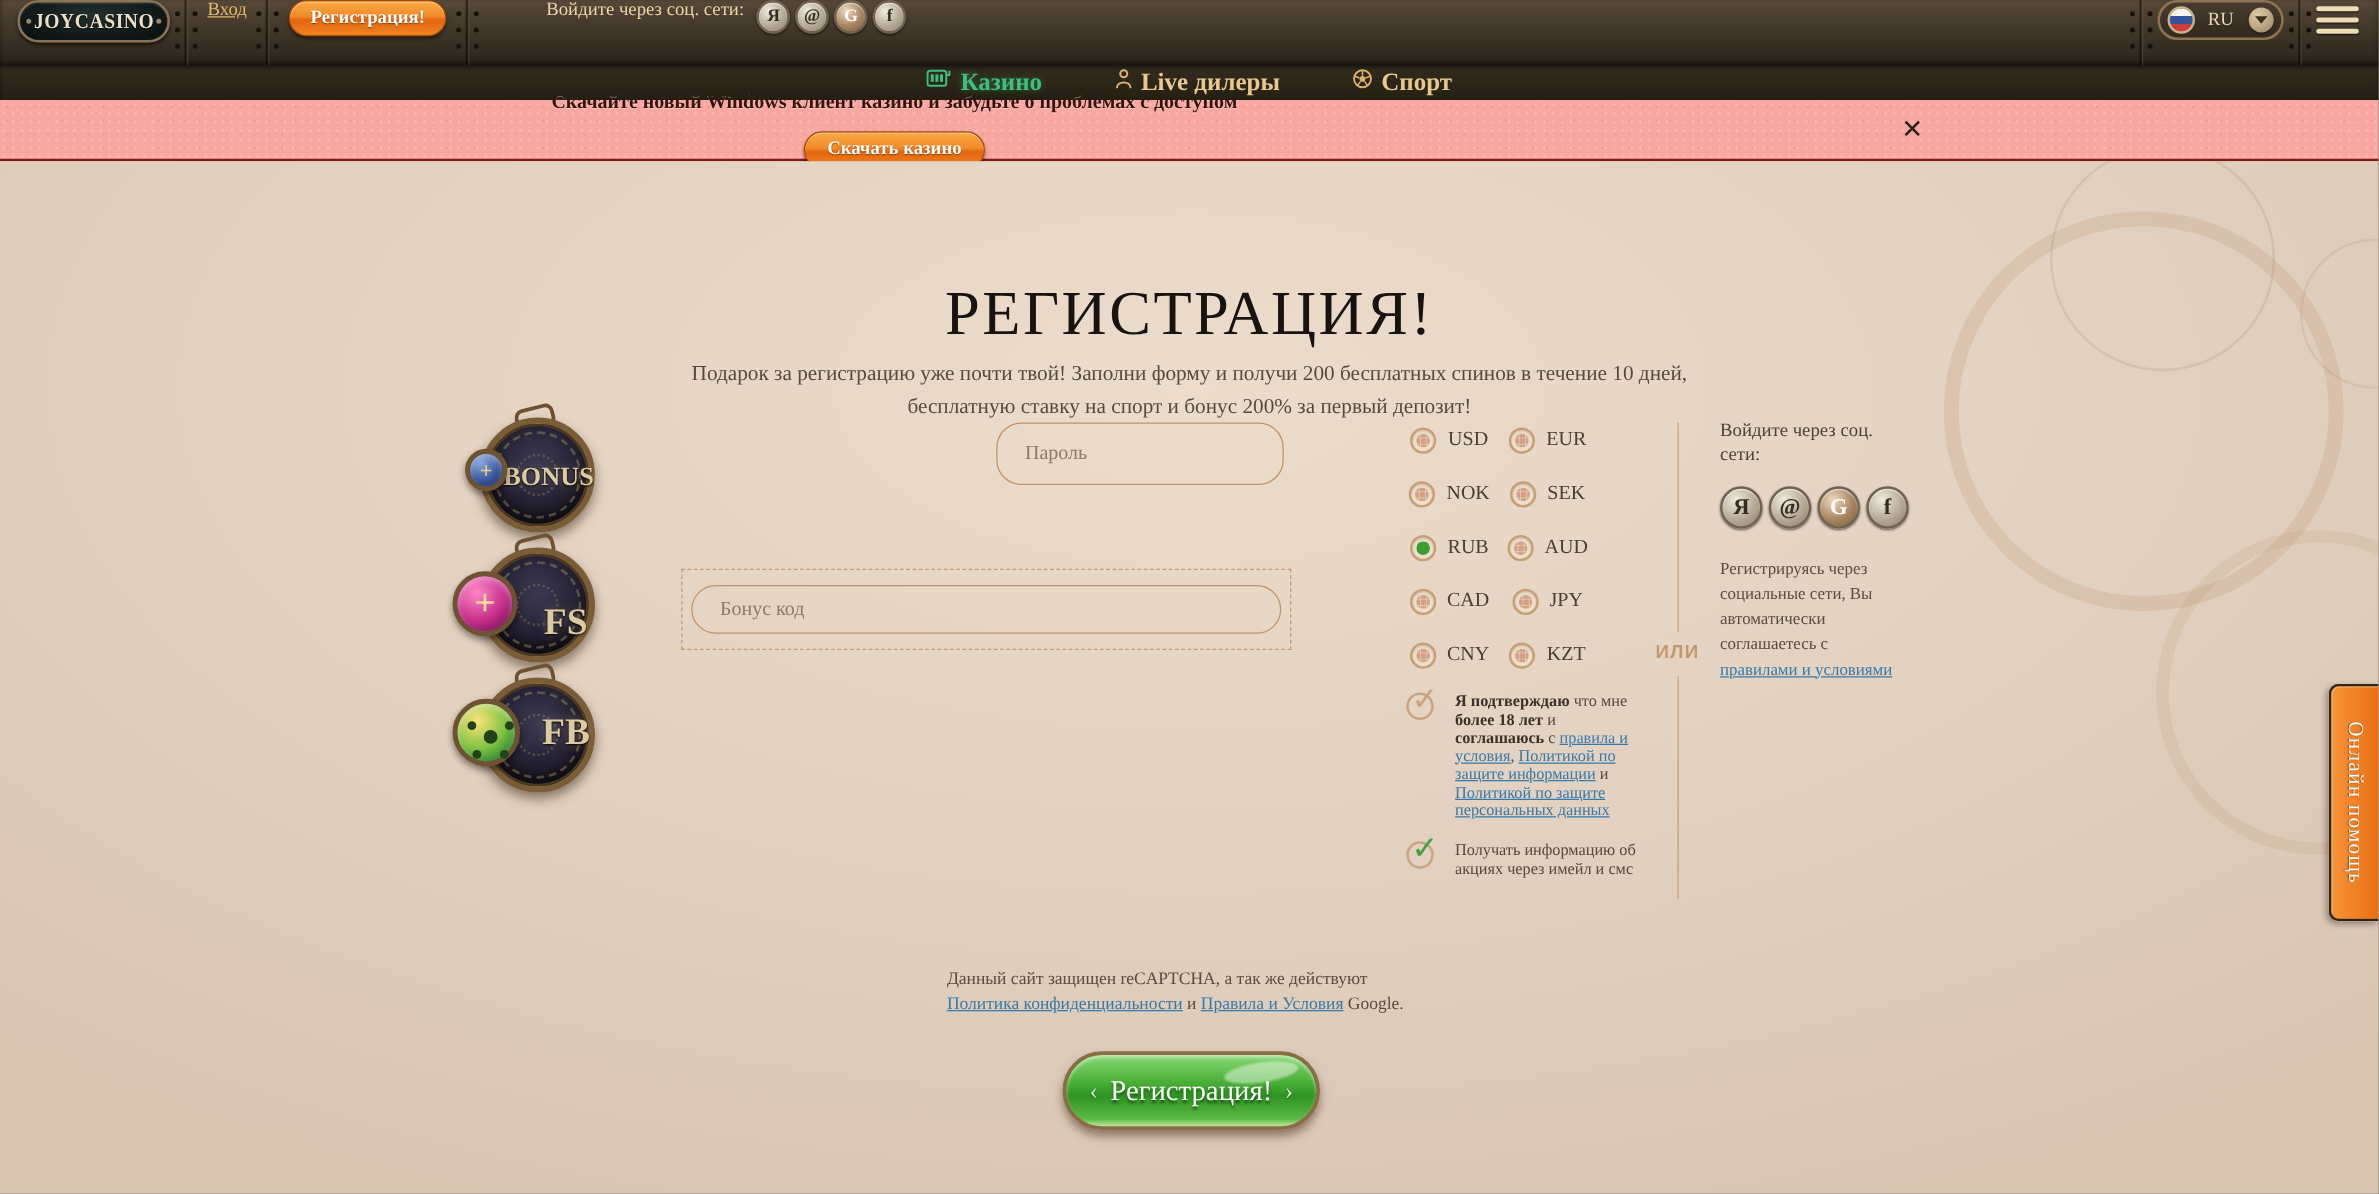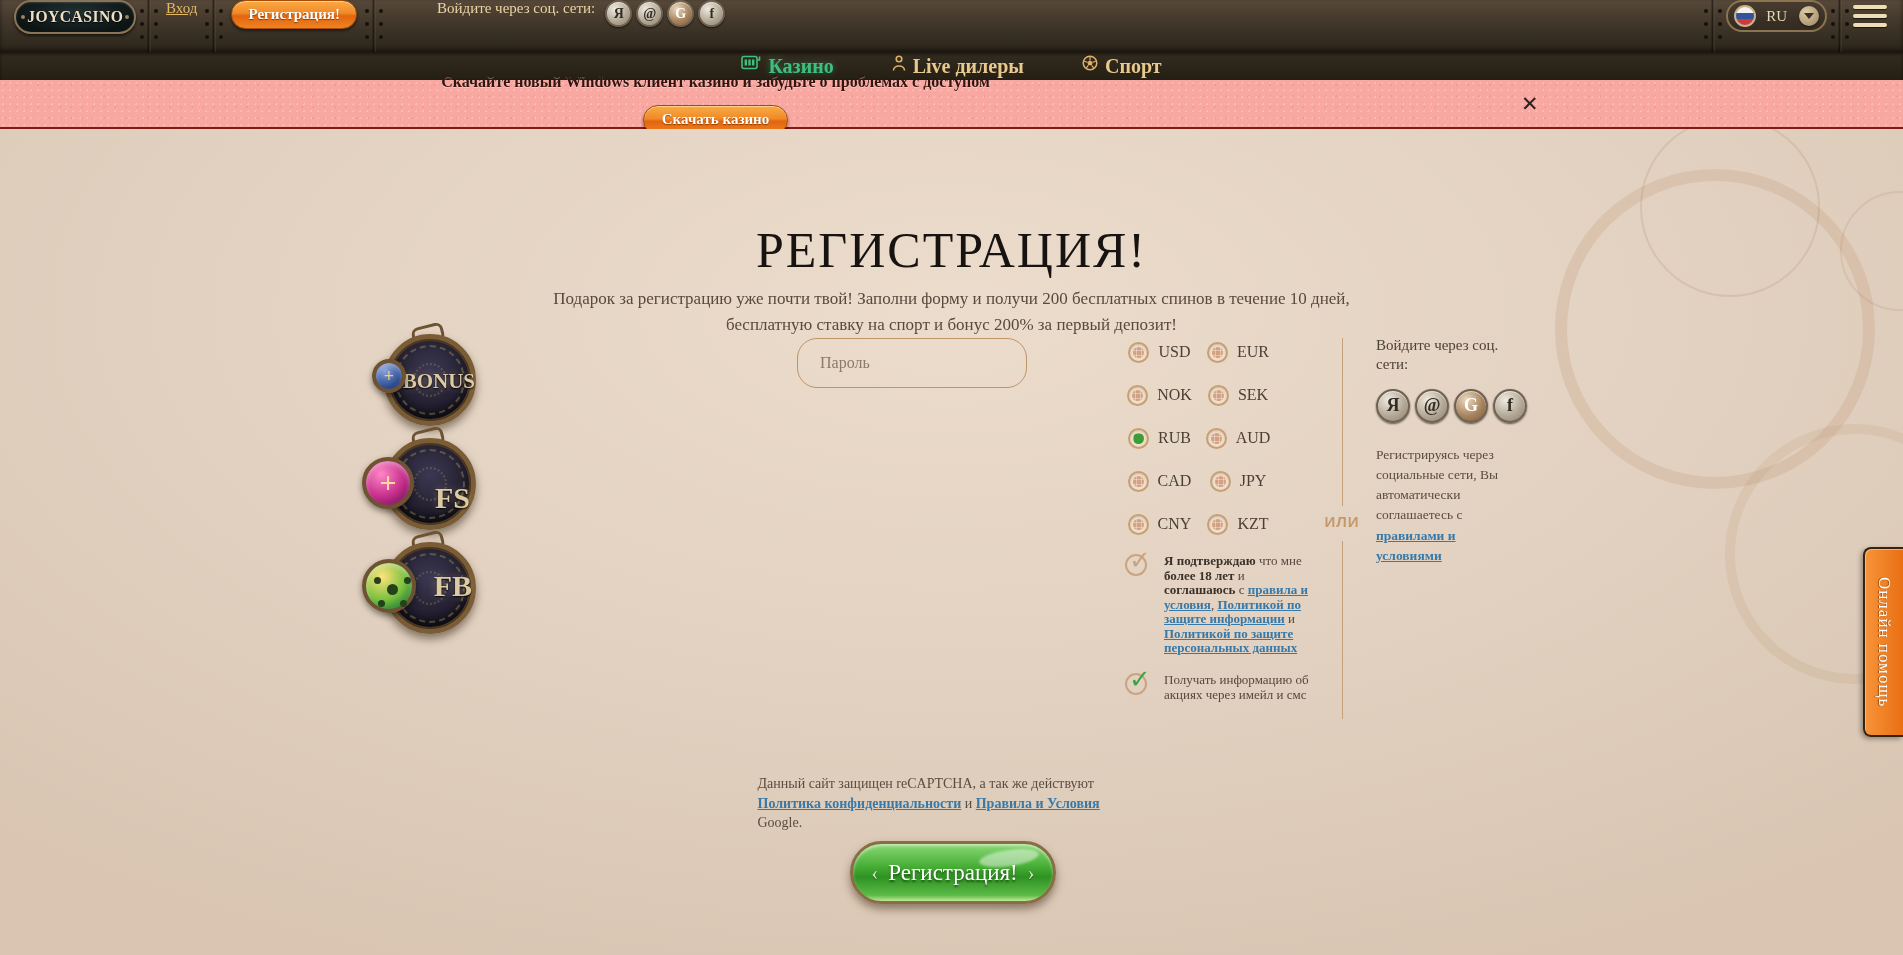--- a/index.html
+++ b/index.html
@@ -140,21 +140,21 @@
   .check1{top:425px;}
   .check2{top:544px;}
   .checkcircle{position:relative;width:22px;height:22px;border-radius:50%;border:2px solid #c9a480;flex:0 0 auto;cursor:pointer;}
   .checkcircle .mark{position:absolute;top:-11px;left:2px;font-size:26px;font-weight:bold;display:none;
     font-family:"DejaVu Sans",sans-serif;}
   .checkcircle.checked .mark{display:block;}
   .check-tan .mark{color:#c9a480;}
   .check-green .mark{color:#3da343;}
   .checktext{margin-left:17px;width:154px;font-size:13px;line-height:14.5px;color:#55483c;}
   .checktext b{color:#3a322a;}
-  a.blue-link{color:#3779a8;text-decoration:underline;cursor:pointer;font-weight:bold;}
+  a.blue-link{color:#3779a8;text-decoration:underline;cursor:pointer;}
 
   
   .social-col{position:absolute;left:1376px;top:207px;width:150px;}
   .social-col-title{font-size:15px;line-height:1.25;color:#4c4237;width:132px;}
   .social-col-icons{display:flex;gap:5px;margin-top:15px;}
   .metal-icon.big{width:34px;height:34px;font-size:18px;margin:0;}
   .social-col-note{margin-top:22px;font-size:13.5px;line-height:1.5;color:#5a4c40;width:145px;}
 
   
   .recaptcha{position:absolute;top:645px;left:50%;width:384px;margin-left:-194px;
@@ -271,20 +271,23 @@
         <span class="orb">+</span>
       </div>
       <div class="badge badge-fb">
         <div class="disc"></div>
         <span class="lbl">FB</span>
         <span class="orb"></span>
       </div>
     </div>
 
     <input class="pill-input f-pass" type="password" placeholder="Пароль" style="">
+    <div class="bonus-box">
+      <input class="pill-input f-bonus" type="text" placeholder="Бонус код" style="">
+    </div>
 
     <div class="currencies">
       <div class="cur-cell">
         <span class="radio">
             <i></i>
           </span>
         <span class="cur-label">USD</span>
       </div>
       <div class="cur-cell">
         <span class="radio">

